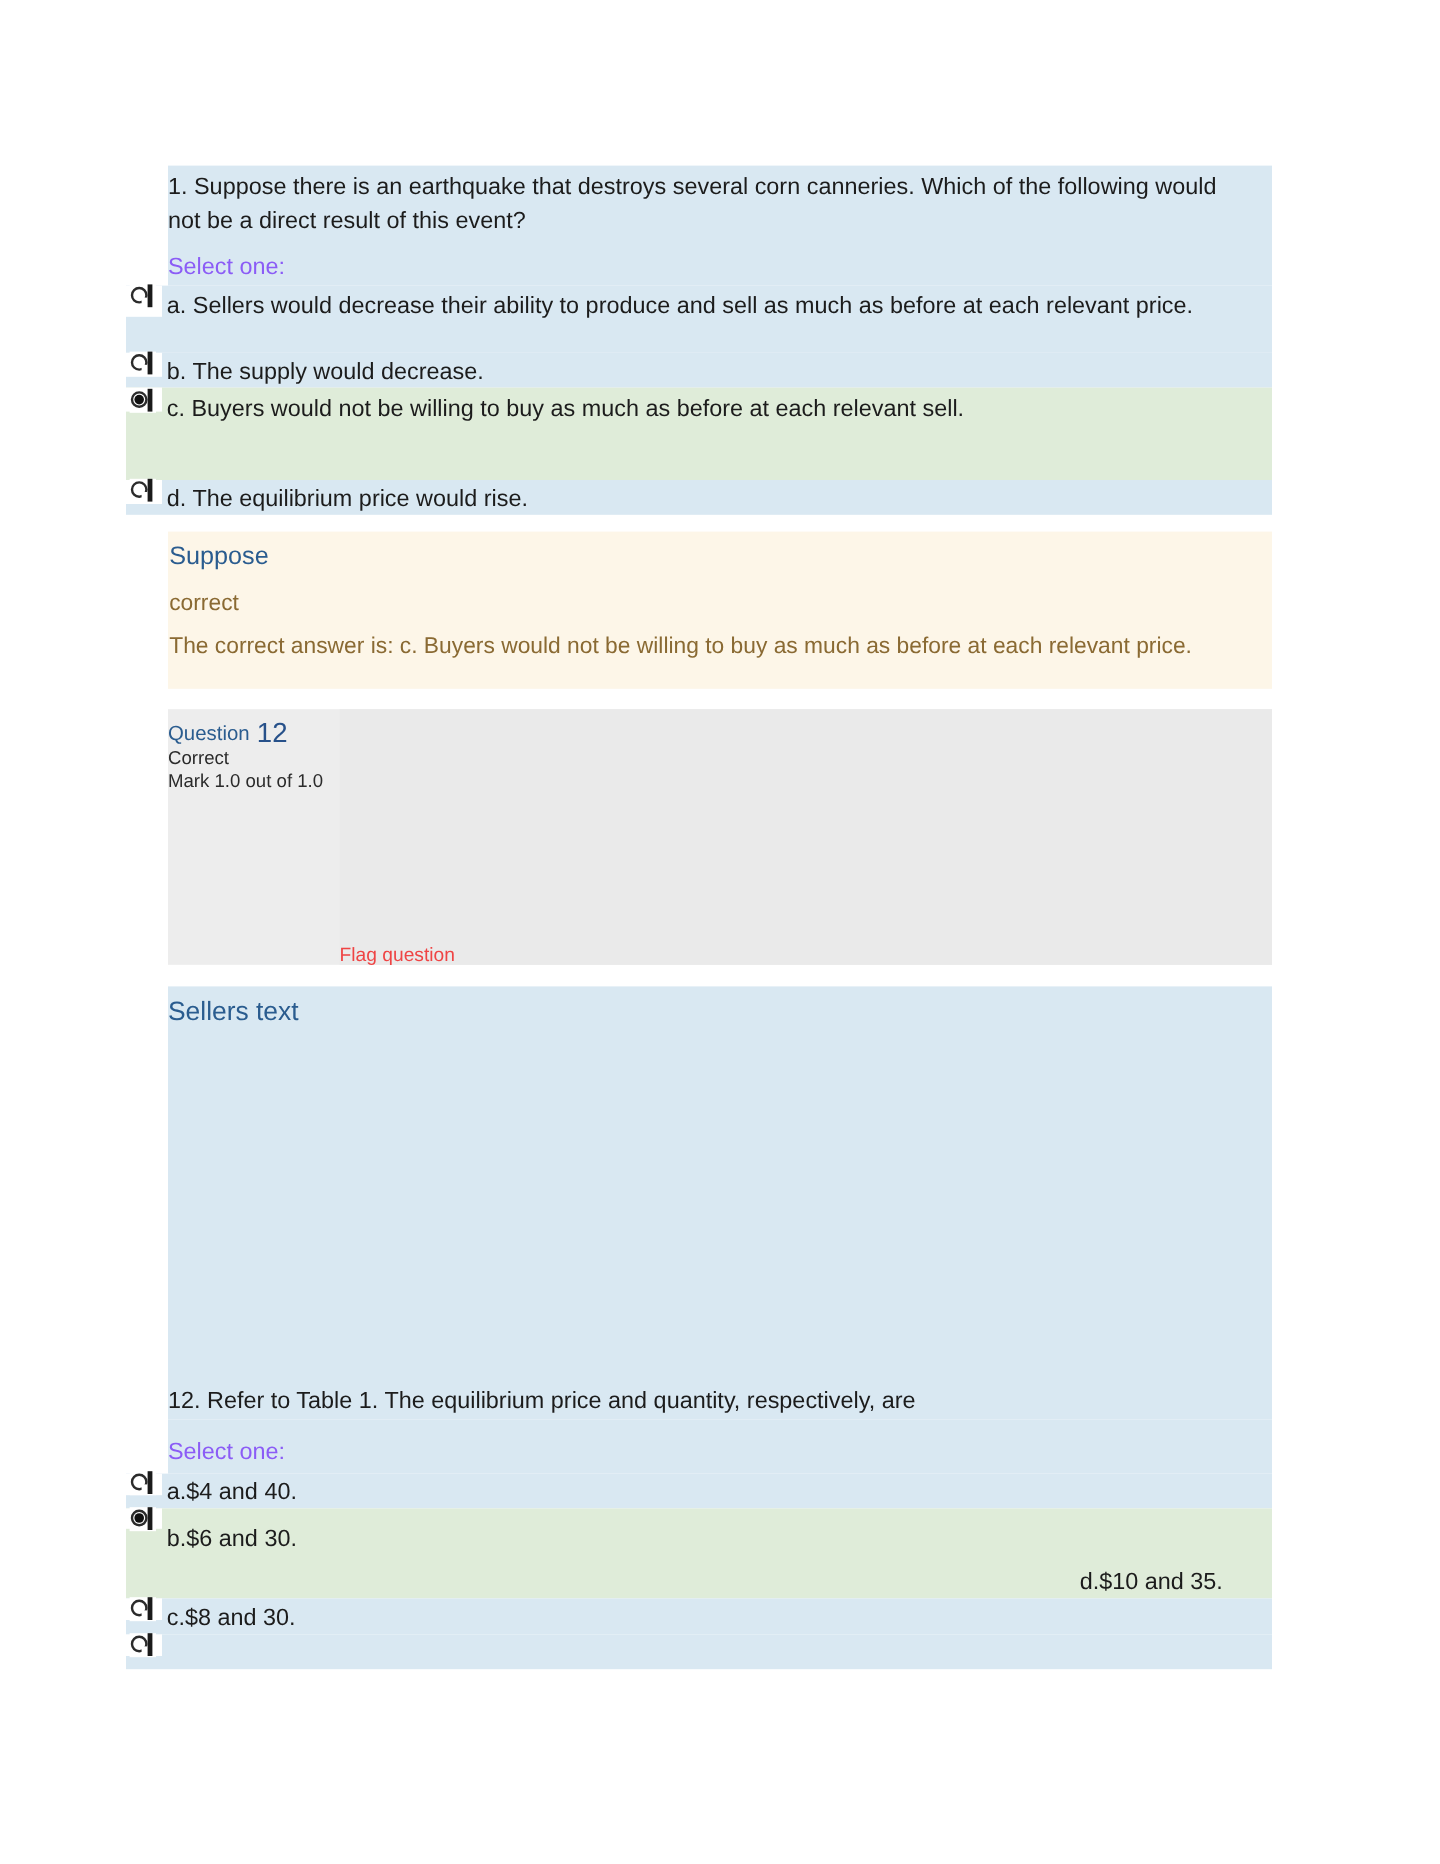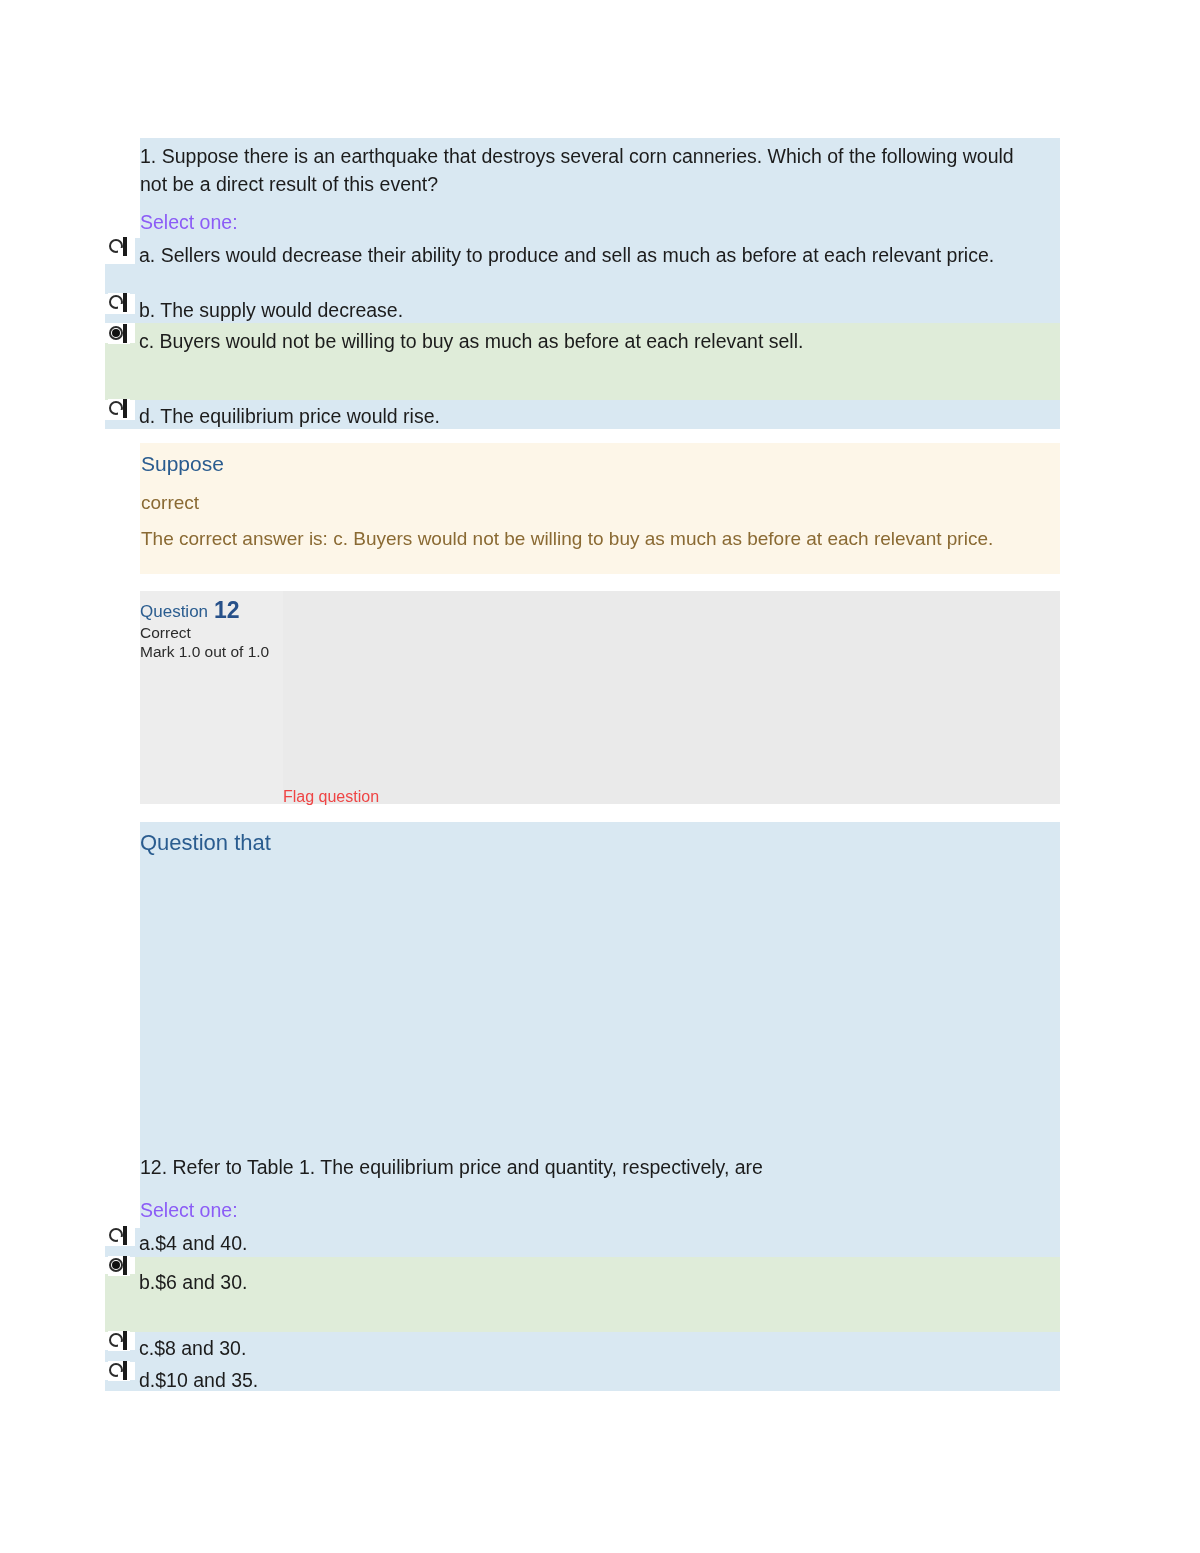--- a/index.html
+++ b/index.html
@@ -64,21 +64,21 @@
     line-height: 28px;
     color: #8a6a33;
   }
   .qhead-label {
     font-size: 17px;
     color: #2a5c8f;
     line-height: 24px;
   }
   .qhead-num {
     font-size: 23px;
-    font-weight: bold;
+    font-weight: normal;
     color: #27518a;
     line-height: 24px;
     vertical-align: -1px;
   }
   .qhead-state {
     font-size: 15.5px;
     color: #2b2b2b;
     line-height: 21px;
   }
   .flag-text {
@@ -202,21 +202,21 @@
   <div class="block" style="left:140px; top:598px; width:260px;">
     <span class="qhead-label">Question</span><span class="qhead-num" style="margin-left:6px;">12</span>
   </div>
   <div class="block qhead-state" style="left:140px; top:622px; width:260px;">Correct</div>
   <div class="block qhead-state" style="left:140px; top:641px; width:260px;">Mark 1.0 out of 1.0</div>
 
   <div class="block flag-text" style="left:283px; top:786px; width:260px;">Flag question</div>
 
   <div class="block bg-blue" style="left:140px; top:822px; width:920px; height:361px;"></div>
 
-  <div class="block question-text-heading" style="left:140px; top:829px; width:500px;">Question that</div>
+  <div class="block question-text-heading" style="left:140px; top:829px; width:500px;">Sellers text</div>
 
   <div class="block qtext" style="left:140px; top:1153px; width:880px;">12. Refer to Table 1. The equilibrium price and quantity, respectively, are</div>
 
   <div class="block select-one" style="left:140px; top:1196px; width:400px;">Select one:</div>
 
   <div class="block bg-blue" style="left:140px; top:1183px; width:920px; height:45px;"></div>
   <div class="block select-one" style="left:140px; top:1196px; width:400px;">Select one:</div>
 
   <div class="block bg-blue" style="left:105px; top:1228px; width:955px; height:29px;"></div>
   <div class="block bg-white" style="left:105px; top:1228px; width:30px; height:18px;"></div>
@@ -249,15 +249,15 @@
   <div class="block opt-label" style="left:139px; top:1334px; width:880px;">c.$8 and 30.</div>
 
   <div class="block bg-blue" style="left:105px; top:1362px; width:955px; height:29px;"></div>
   <div class="block bg-white" style="left:105px; top:1362px; width:30px; height:18px;"></div>
   <div class="radio" style="left:108px; top:1361px;">
     <span class="ring"></span>
     <span class="notch"></span>
     <span class="bar"></span>
 
   </div>
-  <div class="block opt-label" style="left:139px; top:1366px; width:880px;">d.$10 and 35.</div>
+  <div class="block opt-label" style="left:139px; top:1304px; width:880px;text-align:right;">d.$10 and 35.</div>
 
 </div>
 
 </body></html>

